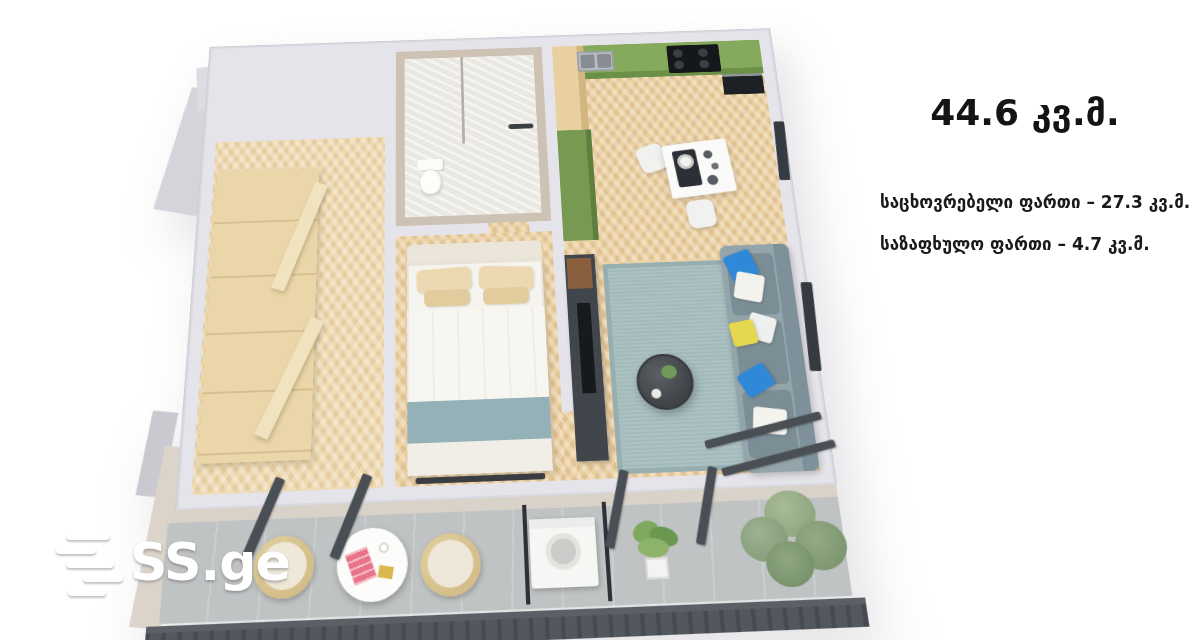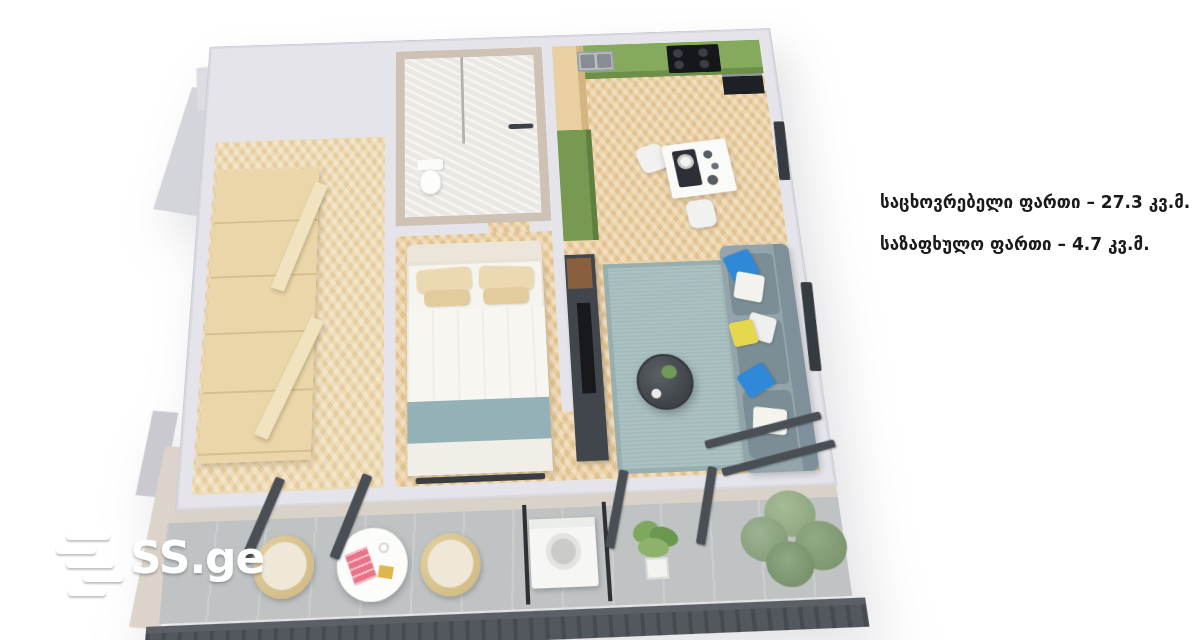--- a/index.html
+++ b/index.html
@@ -167,21 +167,21 @@
   .line1{top:192px;} .line2{top:234px;}
 
   
   .logo{position:absolute;left:50px;top:526px;width:220px;height:80px;}
   .logo-bar{position:absolute;height:8px;border-radius:4px;background:#fff;box-shadow:0 2px 2px rgba(60,60,70,.30);}
   .lb1{left:16px;top:6px;width:44px;}
   .lb2{left:6px;top:20px;width:40px;}
   .lb3{left:16px;top:34px;width:48px;}
   .lb4{left:33px;top:48px;width:40px;}
   .lb5{left:18px;top:62px;width:38px;}
-  .logo-text{position:absolute;left:80px;top:6px;font-size:44px;font-weight:700;color:#ffffff;
+  .logo-text{position:absolute;left:80px;top:6px;font-size:52px;font-weight:700;color:#ffffff;
     letter-spacing:-1px;text-shadow:0 2px 3px rgba(60,60,70,.35);}
 </style>
 </head>
 <body>
 
 <div class="stage">
 
   <div class="plan-wrap">
     <div class="plan">
 
@@ -308,20 +308,21 @@
       <div class="abs mullion m4"></div>
       <div class="abs mullion m5"></div>
       <div class="abs mullion m6"></div>
       <div class="abs radiator r1"></div>
       <div class="abs radiator r2"></div>
 
       <div class="abs railing"></div>
     </div>
   </div>
 
+  <div class="area-title">44.6 კვ.მ.</div>
   <div class="area-line line1">საცხოვრებელი ფართი – 27.3 კვ.მ.</div>
   <div class="area-line line2">საზაფხულო ფართი – 4.7 კვ.მ.</div>
 
   <div class="logo">
     <div class="logo-bar lb1"></div>
     <div class="logo-bar lb2"></div>
     <div class="logo-bar lb3"></div>
     <div class="logo-bar lb4"></div>
     <div class="logo-bar lb5"></div>
     <div class="logo-text">SS.ge</div>

